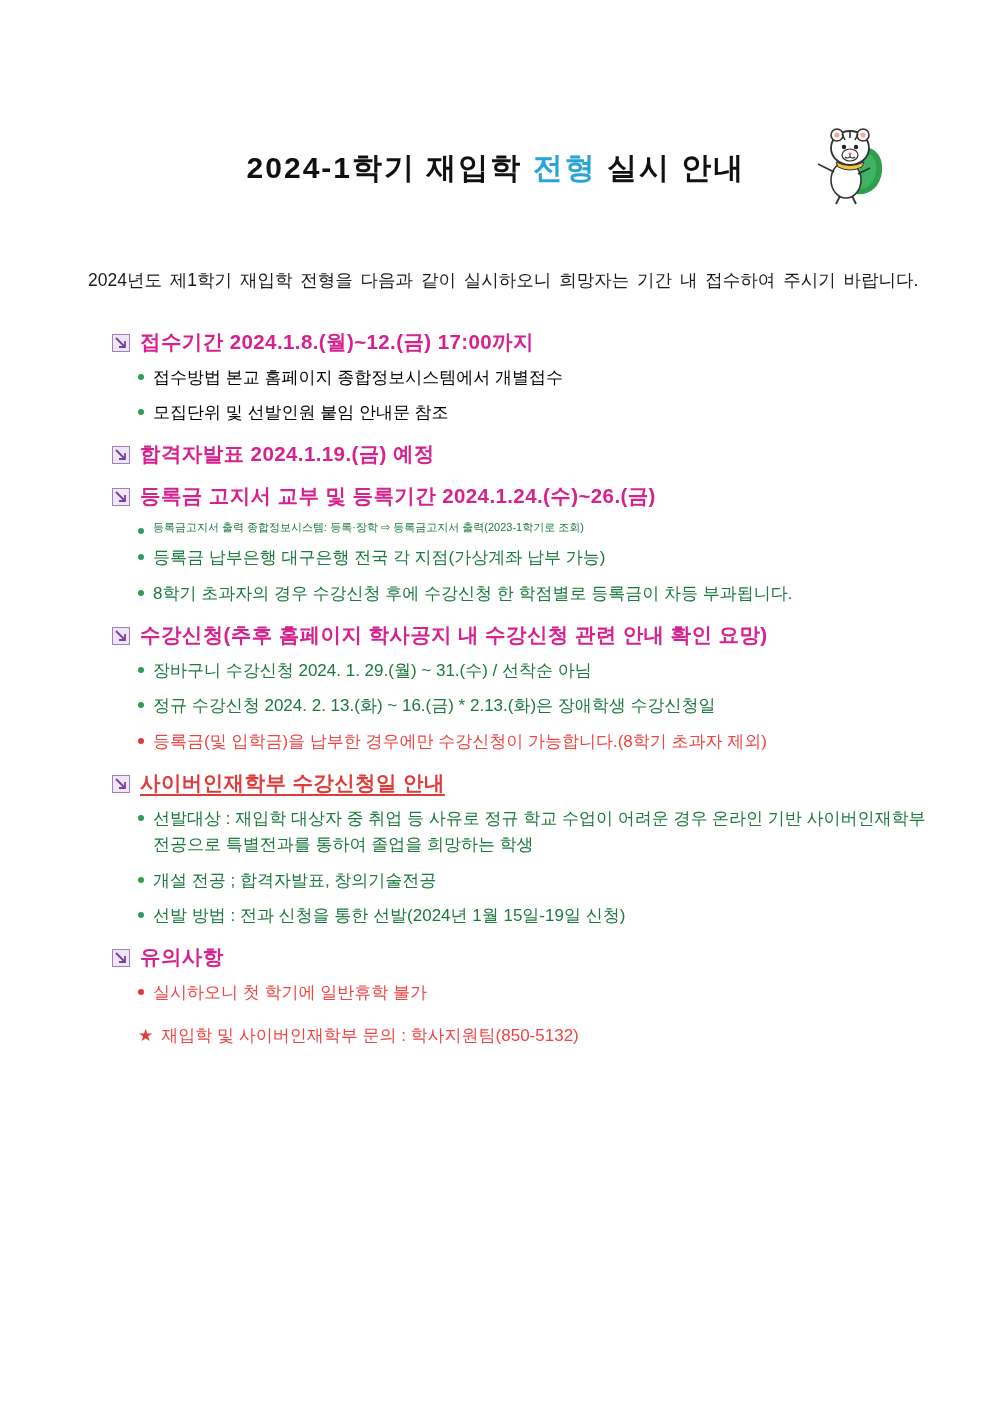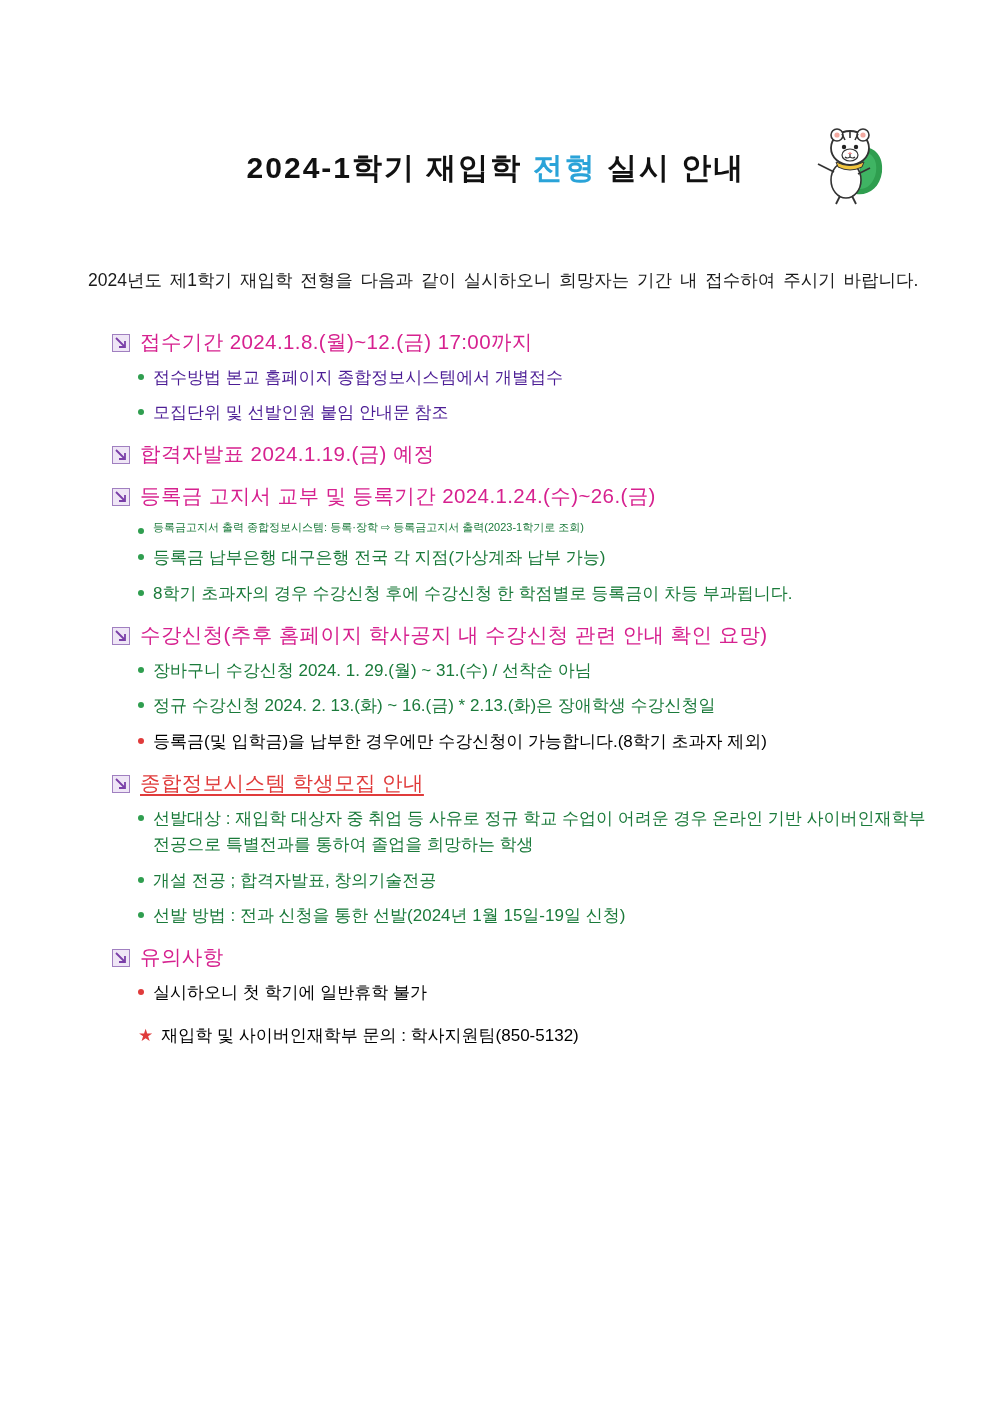--- a/index.html
+++ b/index.html
@@ -73,21 +73,21 @@
     flex: 0 0 auto;
     width: 18px;
     height: 18px;
     margin-top: 6px;
     margin-right: 10px;
     position: relative;
   }
   .head-icon svg { display: block; }
   .head-text {
     font-size: 20.5px;
-    font-weight: normal;
+    font-weight: bold;
     letter-spacing: 0.4px;
     white-space: nowrap;
   }
   .head-text.magenta { color: #d6218f; }
   .head-text.red { color: #e03b3b; text-decoration: underline; text-underline-offset: 4px; }
 
   .bullet-row {
     display: flex;
     align-items: flex-start;
     margin-top: 9px;
@@ -101,22 +101,22 @@
     margin-top: 9px;
     margin-right: 9px;
     background: #2f9e4f;
   }
   .dot.red { background: #e03b3b; }
   .b-text {
     font-size: 17px;
     line-height: 1.55;
     color: #1a7a3a;
   }
-  .b-text.dark { color: #4c1d95; }
-  .b-text.red { color: #000000; }
+  .b-text.dark { color: #000000; }
+  .b-text.red { color: #ef4444; }
   .b-text.small { font-size: 11px; }
 
   .wide { max-width: 790px; }
 
   .star-row {
     display: flex;
     align-items: flex-start;
     margin-top: 16px;
     margin-left: 78px;
   }
@@ -248,21 +248,21 @@
       <span class="b-text red">등록금(및 입학금)을 납부한 경우에만 수강신청이 가능합니다.(8학기 초과자 제외)</span>
     </div>
 
     <div class="head-row">
       <span class="head-icon">
         <svg viewBox="0 0 18 18" width="18" height="18">
             <rect x="0.5" y="0.5" width="17" height="17" fill="#efe6f6" stroke="#a07fc0" stroke-width="1"></rect>
             <path d="M4 4 L13 13 M13 7 L13 13 L7 13" stroke="#7a3fa8" stroke-width="1.8" fill="none"></path>
           </svg>
       </span>
-      <span class="head-text red">종합정보시스템 학생모집 안내</span>
+      <span class="head-text red">사이버인재학부 수강신청일 안내</span>
     </div>
     <div class="bullet-row">
       <span class="dot"></span>
       <span class="b-text wide">선발대상 : 재입학 대상자 중 취업 등 사유로 정규 학교 수업이 어려운 경우 온라인 기반 사이버인재학부 전공으로 특별전과를 통하여 졸업을 희망하는 학생</span>
     </div>
     <div class="bullet-row">
       <span class="dot"></span>
       <span class="b-text">개설 전공 ;  합격자발표, 창의기술전공</span>
     </div>
     <div class="bullet-row">

